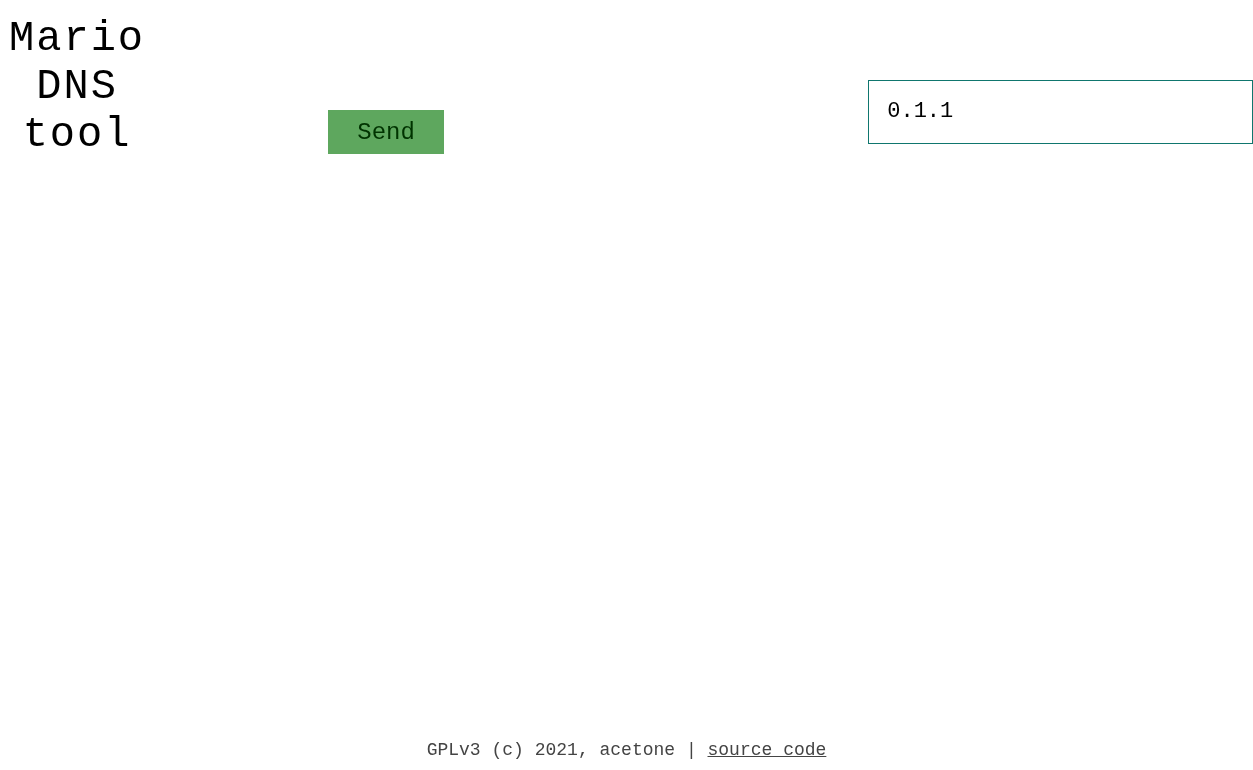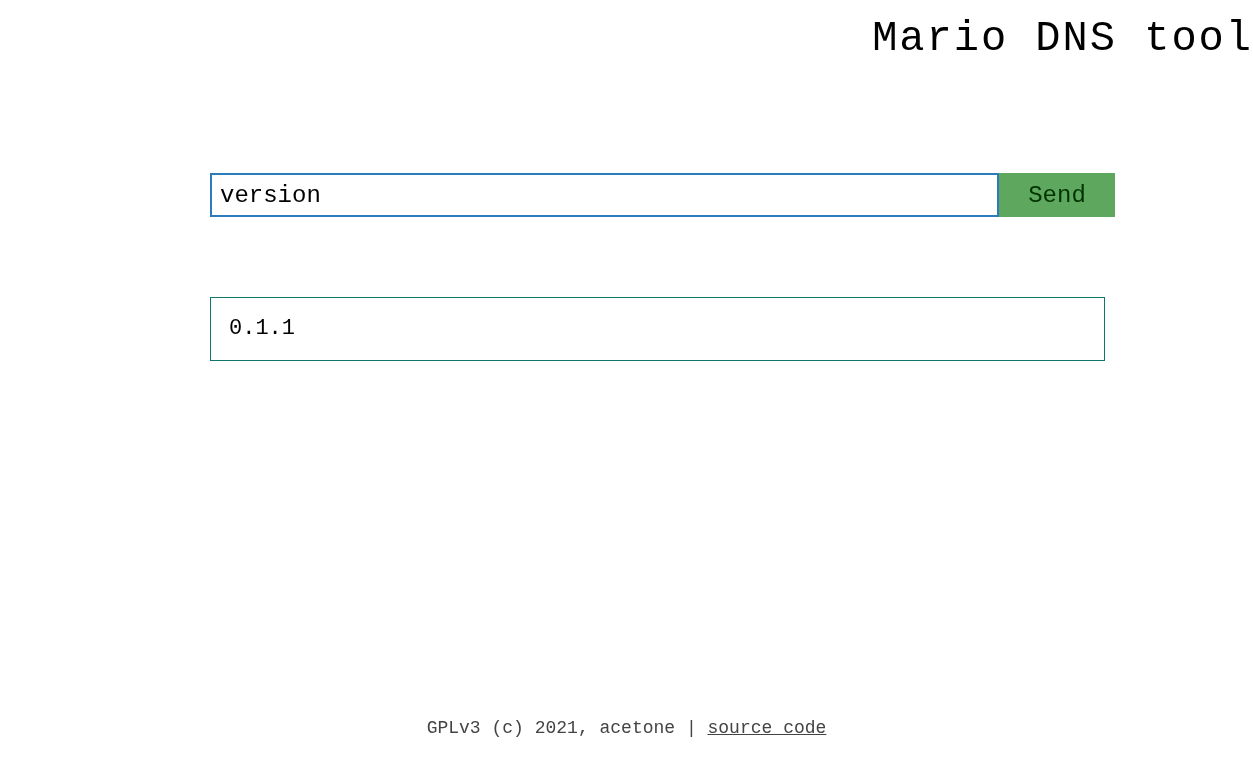--- a/index.html
+++ b/index.html
@@ -11,23 +11,22 @@
       font-family: "Courier New", Courier, monospace;
       background: #ffffff;
       color: #000000;
       width: 1253px;
       height: 770px;
       position: relative;
     }
     .container {
       width: 100%;
       display: flex;
-      flex-direction: column;
+      flex-direction: row;
       align-items: flex-end;
-      padding-left: 36px;
     }
     .page-title {
       font-size: 42px;
       font-weight: normal;
       margin-top: 15px;
       text-align: center;
       letter-spacing: 2px;
     }
     .form-row {
       display: flex;
@@ -64,42 +63,41 @@
       margin-left: 174px;
       align-self: flex-start;
       border: 1px solid #0f766e;
       padding: 18px 18px;
       font-size: 22px;
       font-family: "Courier New", Courier, monospace;
       min-height: 64px;
     }
     .footer {
       position: absolute;
-      bottom: 32px;
+      bottom: 10px;
       left: 0;
       width: 100%;
       text-align: center;
       font-size: 18px;
       font-family: "Courier New", Courier, monospace;
       color: #444444;
     }
     .footer-link {
       color: #444444;
       text-decoration: underline;
       cursor: pointer;
     }
   </style>
 </head>
 <body>
 
 <div class="container">
   <h1 class="page-title">Mario DNS tool</h1>
 
   <div class="form-row">
-    <input type="text" class="query-input" value="version" style="">
     <button class="send-button">Send</button>
   </div>
 
   <div class="result-box">0.1.1</div>
 </div>
 
 <div class="footer">
   <span>GPLv3 (c) 2021, acetone | </span><a class="footer-link">source code</a>
 </div>
 

